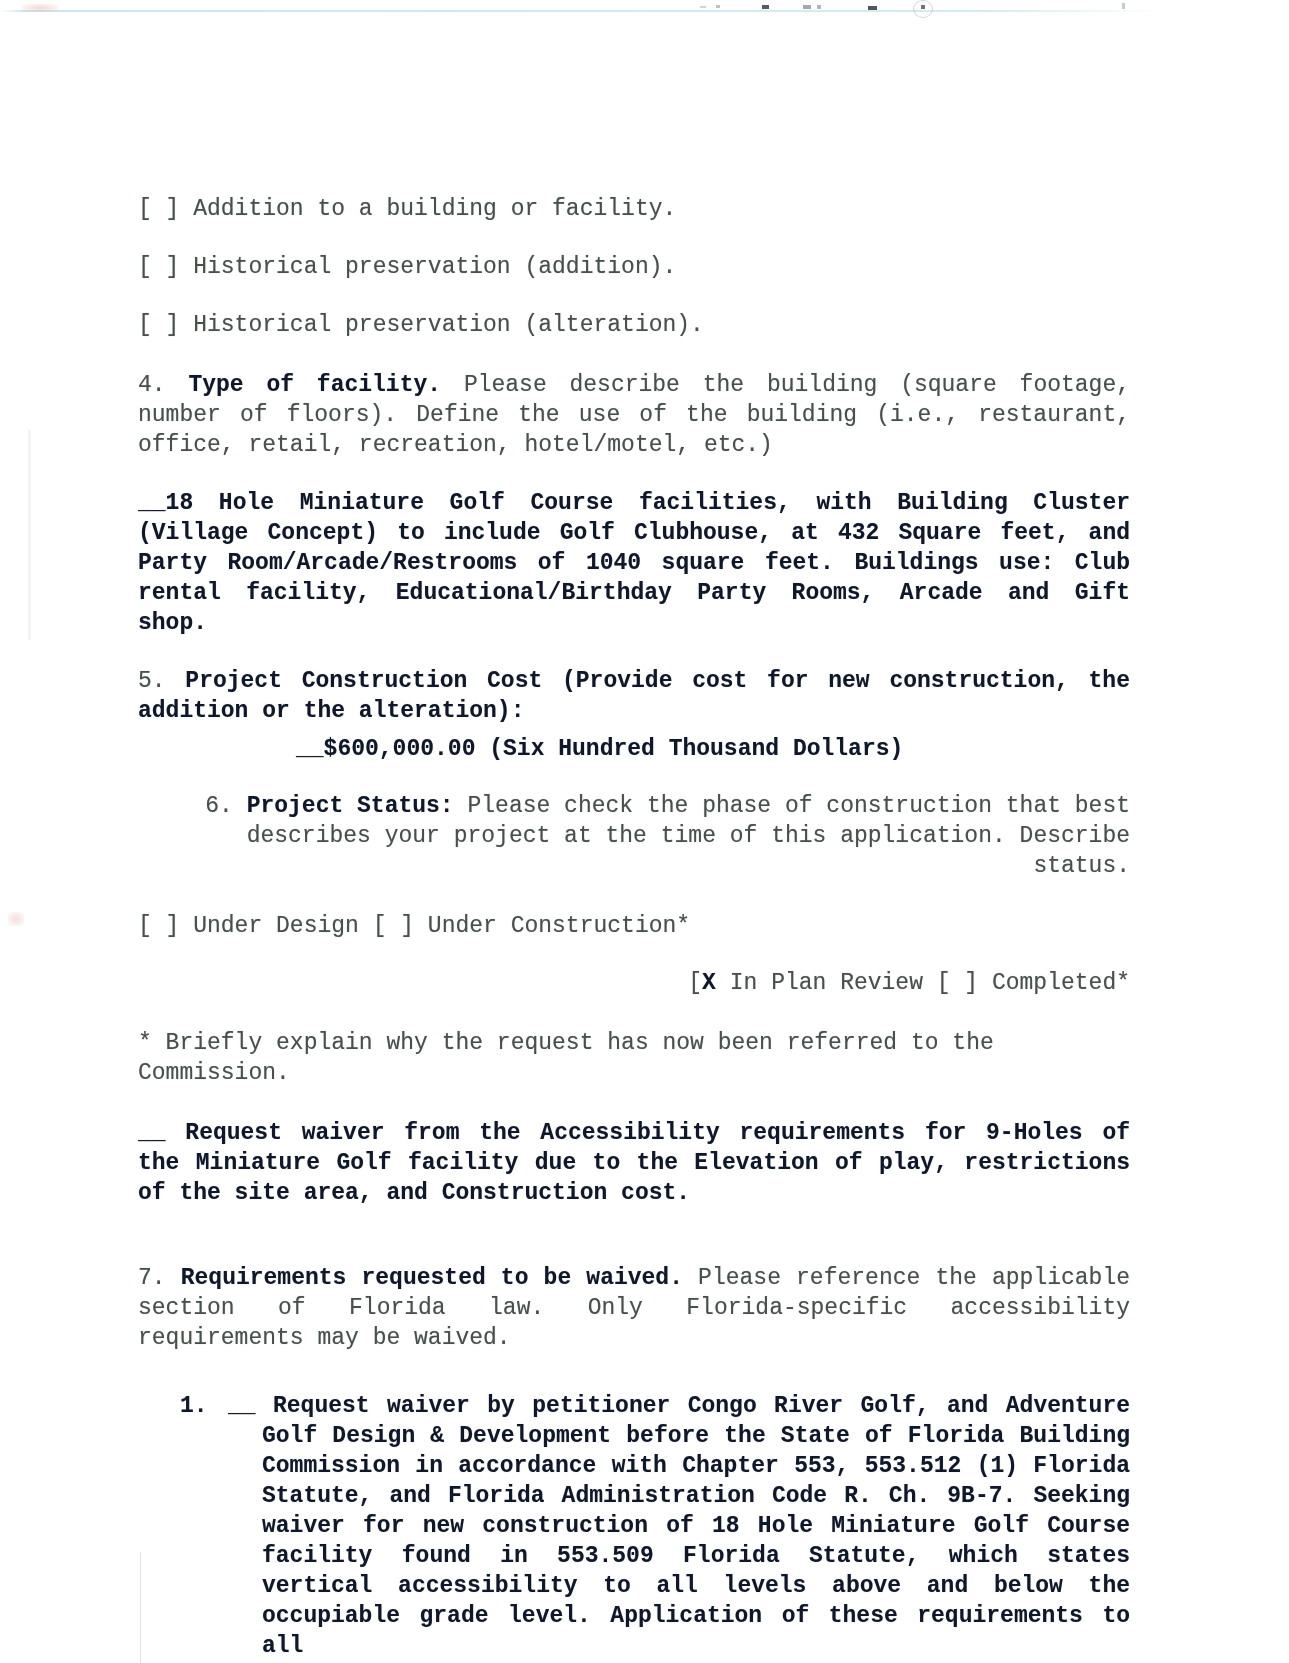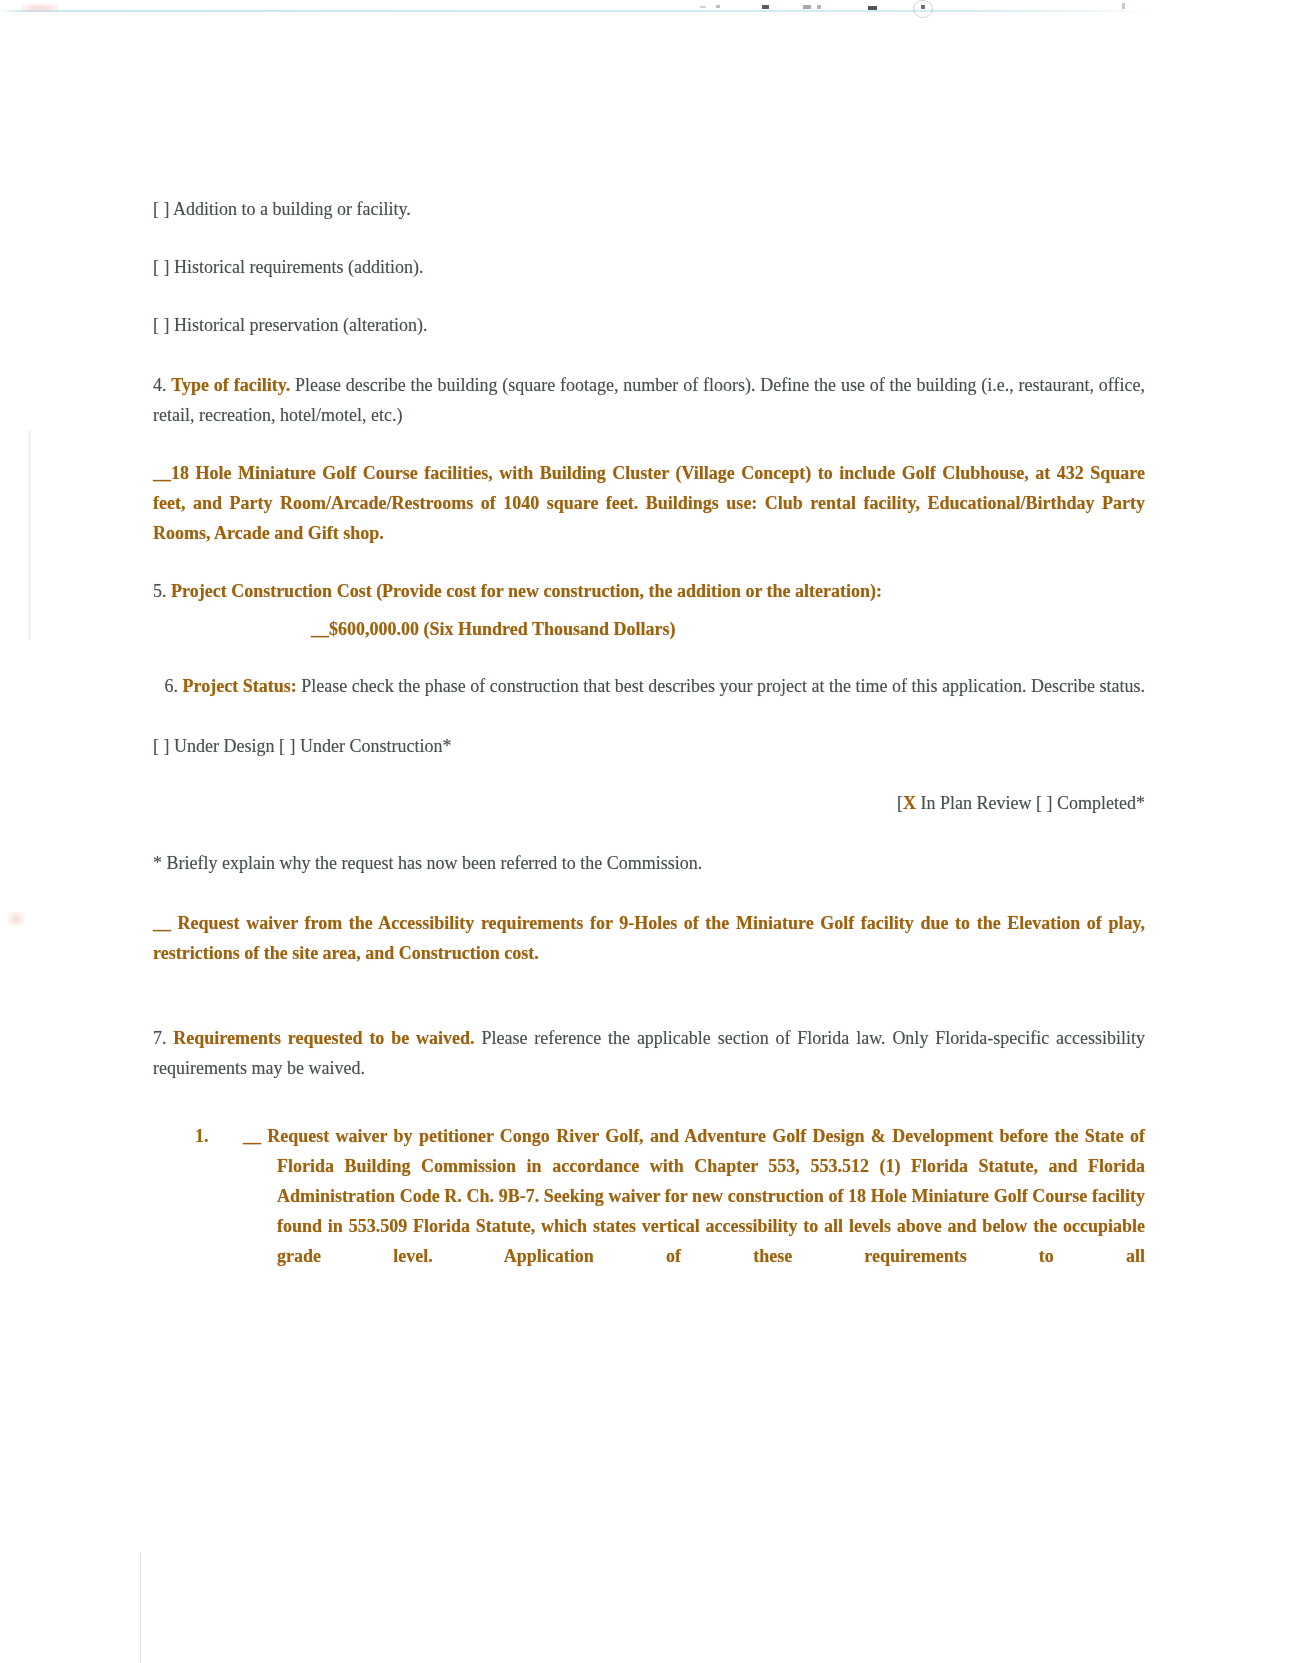--- a/index.html
+++ b/index.html
@@ -9,29 +9,30 @@
     font-family: "Liberation Serif", "DejaVu Serif", serif;
   }
   .page {
     position: relative;
     width: 1289px; height: 1663px;
     background: #ffffff;
     overflow: hidden;
   }
   .content {
     position: absolute;
-    left: 153px; top: 194px;
+    left: 138px; top: 194px;
     width: 992px;
-    font-size: 18px;
+    font-size: 23px;
     line-height: 30px;
     color: #47504a;
     text-shadow: 0 0 1px rgba(71, 80, 74, 0.40);
+    font-family: Liberation Mono, monospace;
   }
   p { margin: 0; }
-  .b { font-weight: bold; color: #a16207; }
+  .b { font-weight: bold; color: #0f172a; }
   .j { text-align: justify; }
   .jlast { text-align-last: justify; }
   .indent { margin-left: 158px; }
   .mt0  { margin-top: 8px; }
   .mt23 { margin-top: 23px; }
   .mt27 { margin-top: 27px; text-align: right; }
   .mt28 { margin-top: 28px; }
   .mt30 { margin-top: 30px; }
   .mt38 { margin-top: 38px; }
   .mt55 { margin-top: 55px; }
@@ -65,21 +66,21 @@
   <div class="art" style="left:913px;top:0;width:18px;height:16px;border:1px solid rgba(170,175,178,0.5);border-radius:50%;"></div>
   <div class="art" style="left:921px;top:5px;width:4px;height:4px;background:#4a4f52;opacity:.8;"></div>
   <div class="art" style="left:1122px;top:3px;width:3px;height:6px;background:#90959a;opacity:.5;"></div>
   <div class="art" style="left:28px;top:430px;width:3px;height:210px;background:rgba(205,208,210,0.25);"></div>
   <div class="art" style="left:8px;top:912px;width:16px;height:14px;background:radial-gradient(ellipse,rgba(236,192,184,0.55),rgba(236,192,184,0));"></div>
   <div class="art" style="left:140px;top:1552px;width:1px;height:111px;background:rgba(190,194,196,0.45);"></div>
 
   <main class="content">
 
     <p class="line">[ ] Addition to a building or facility.</p>
-    <p class="line mt28">[ ] Historical requirements (addition).</p>
+    <p class="line mt28">[ ] Historical preservation (addition).</p>
     <p class="line mt28">[ ] Historical preservation (alteration).</p>
 
     <p class="para j mt30"><span>4. </span><span class="b">Type of facility.</span><span> Please describe the building (square footage, number of floors). Define the use of the building (i.e., restaurant, office, retail, recreation, hotel/motel, etc.)</span></p>
 
     <p class="para j b mt28">__18 Hole Miniature Golf Course facilities, with Building Cluster (Village Concept) to include Golf Clubhouse, at 432 Square feet, and Party Room/Arcade/Restrooms of 1040 square feet.  Buildings use: Club rental facility, Educational/Birthday Party Rooms, Arcade and Gift shop.</p>
 
     <p class="para j mt28"><span>5. </span><span class="b">Project Construction Cost (Provide cost for new construction, the addition or the alteration):</span></p>
 
     <p class="para b indent mt0">__$600,000.00 (Six Hundred Thousand Dollars)</p>
 

